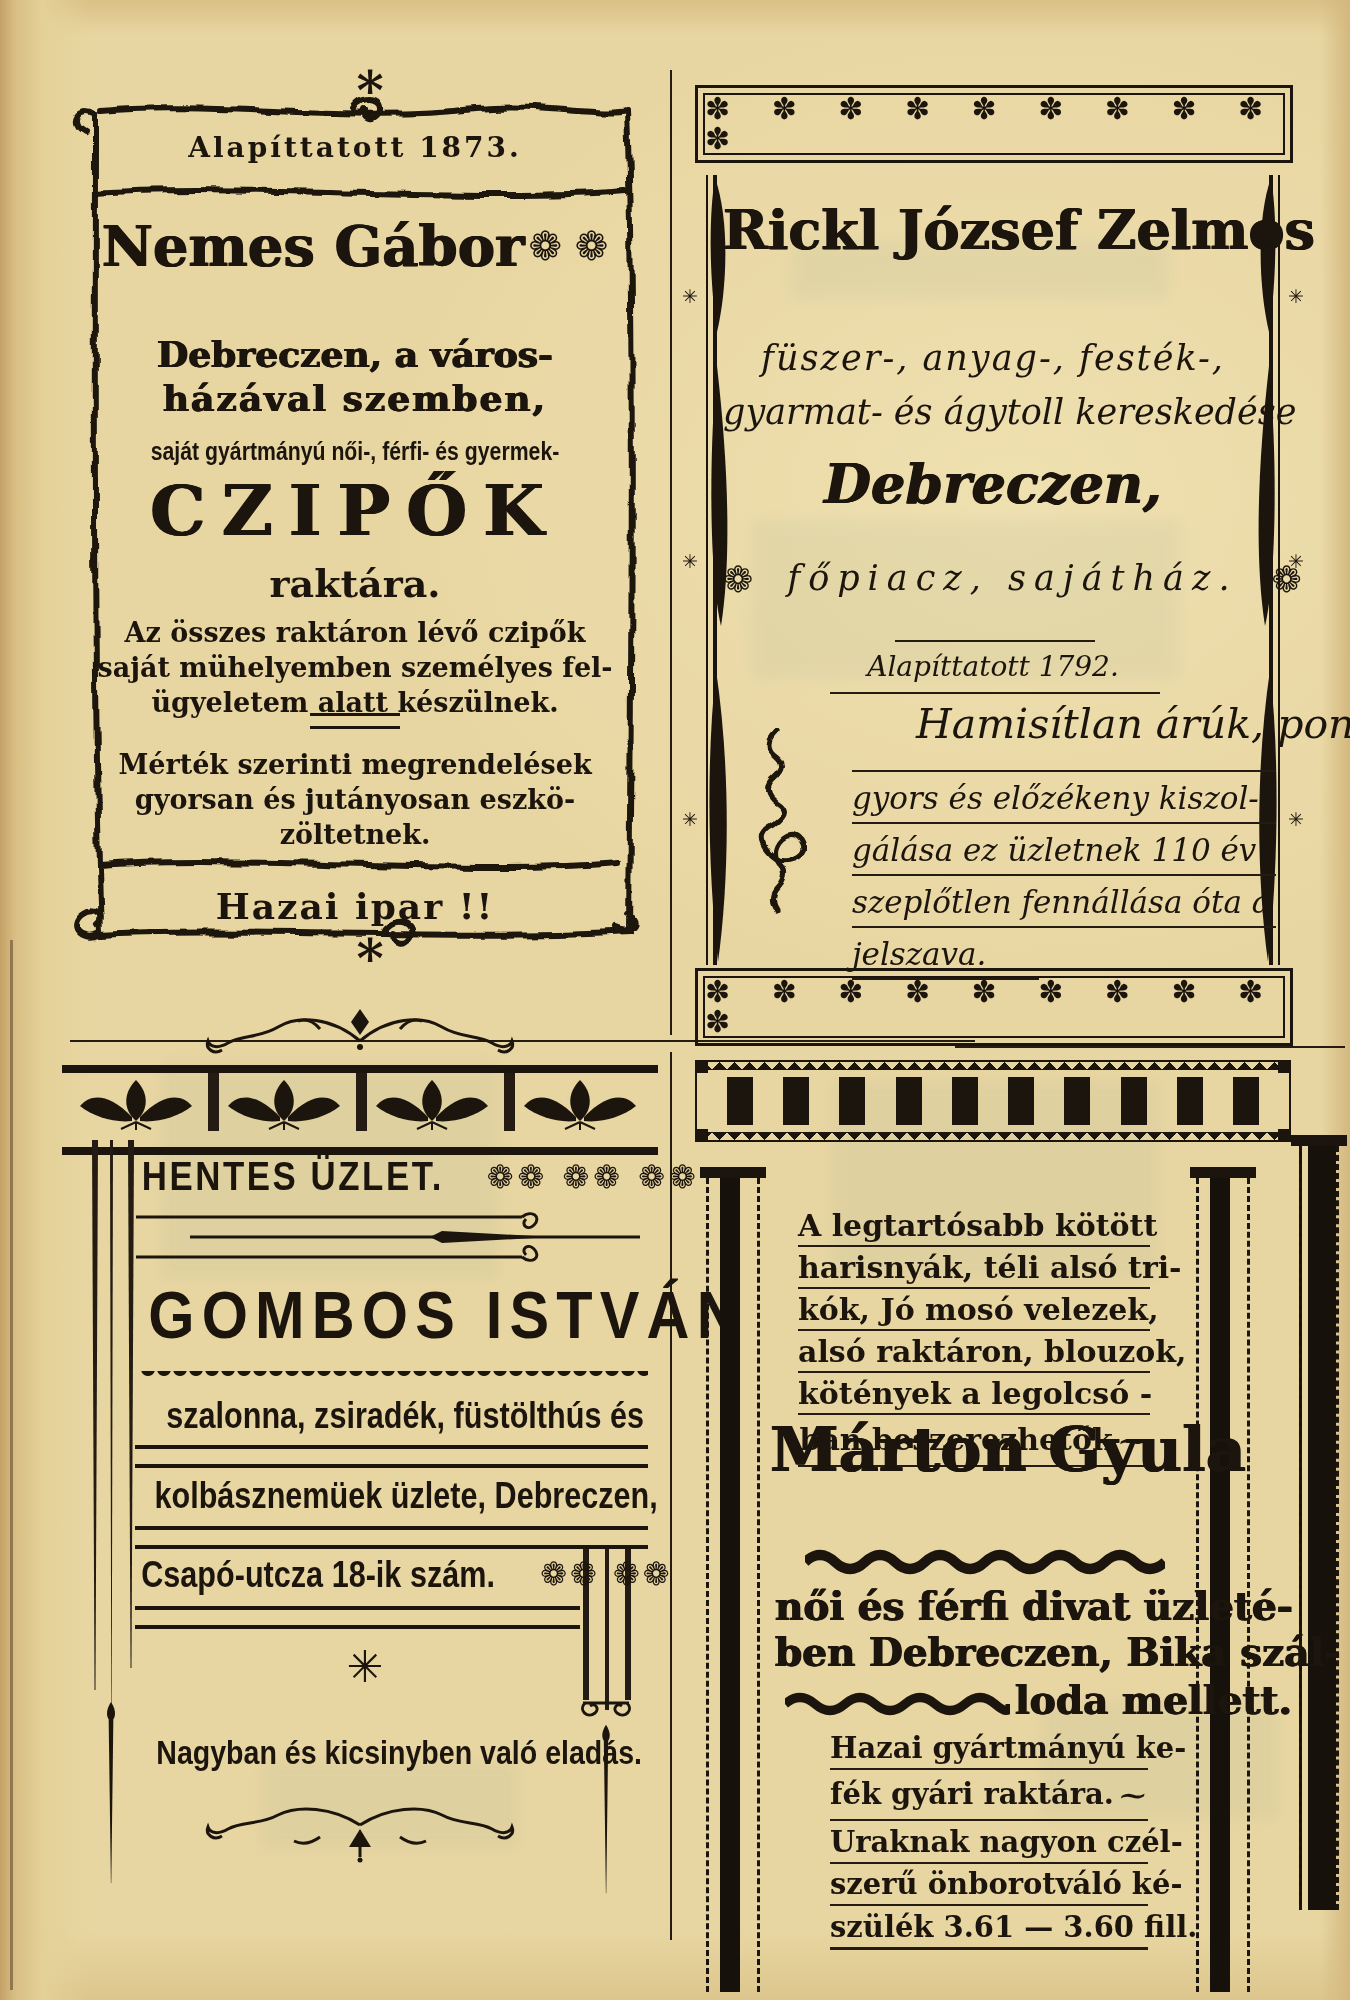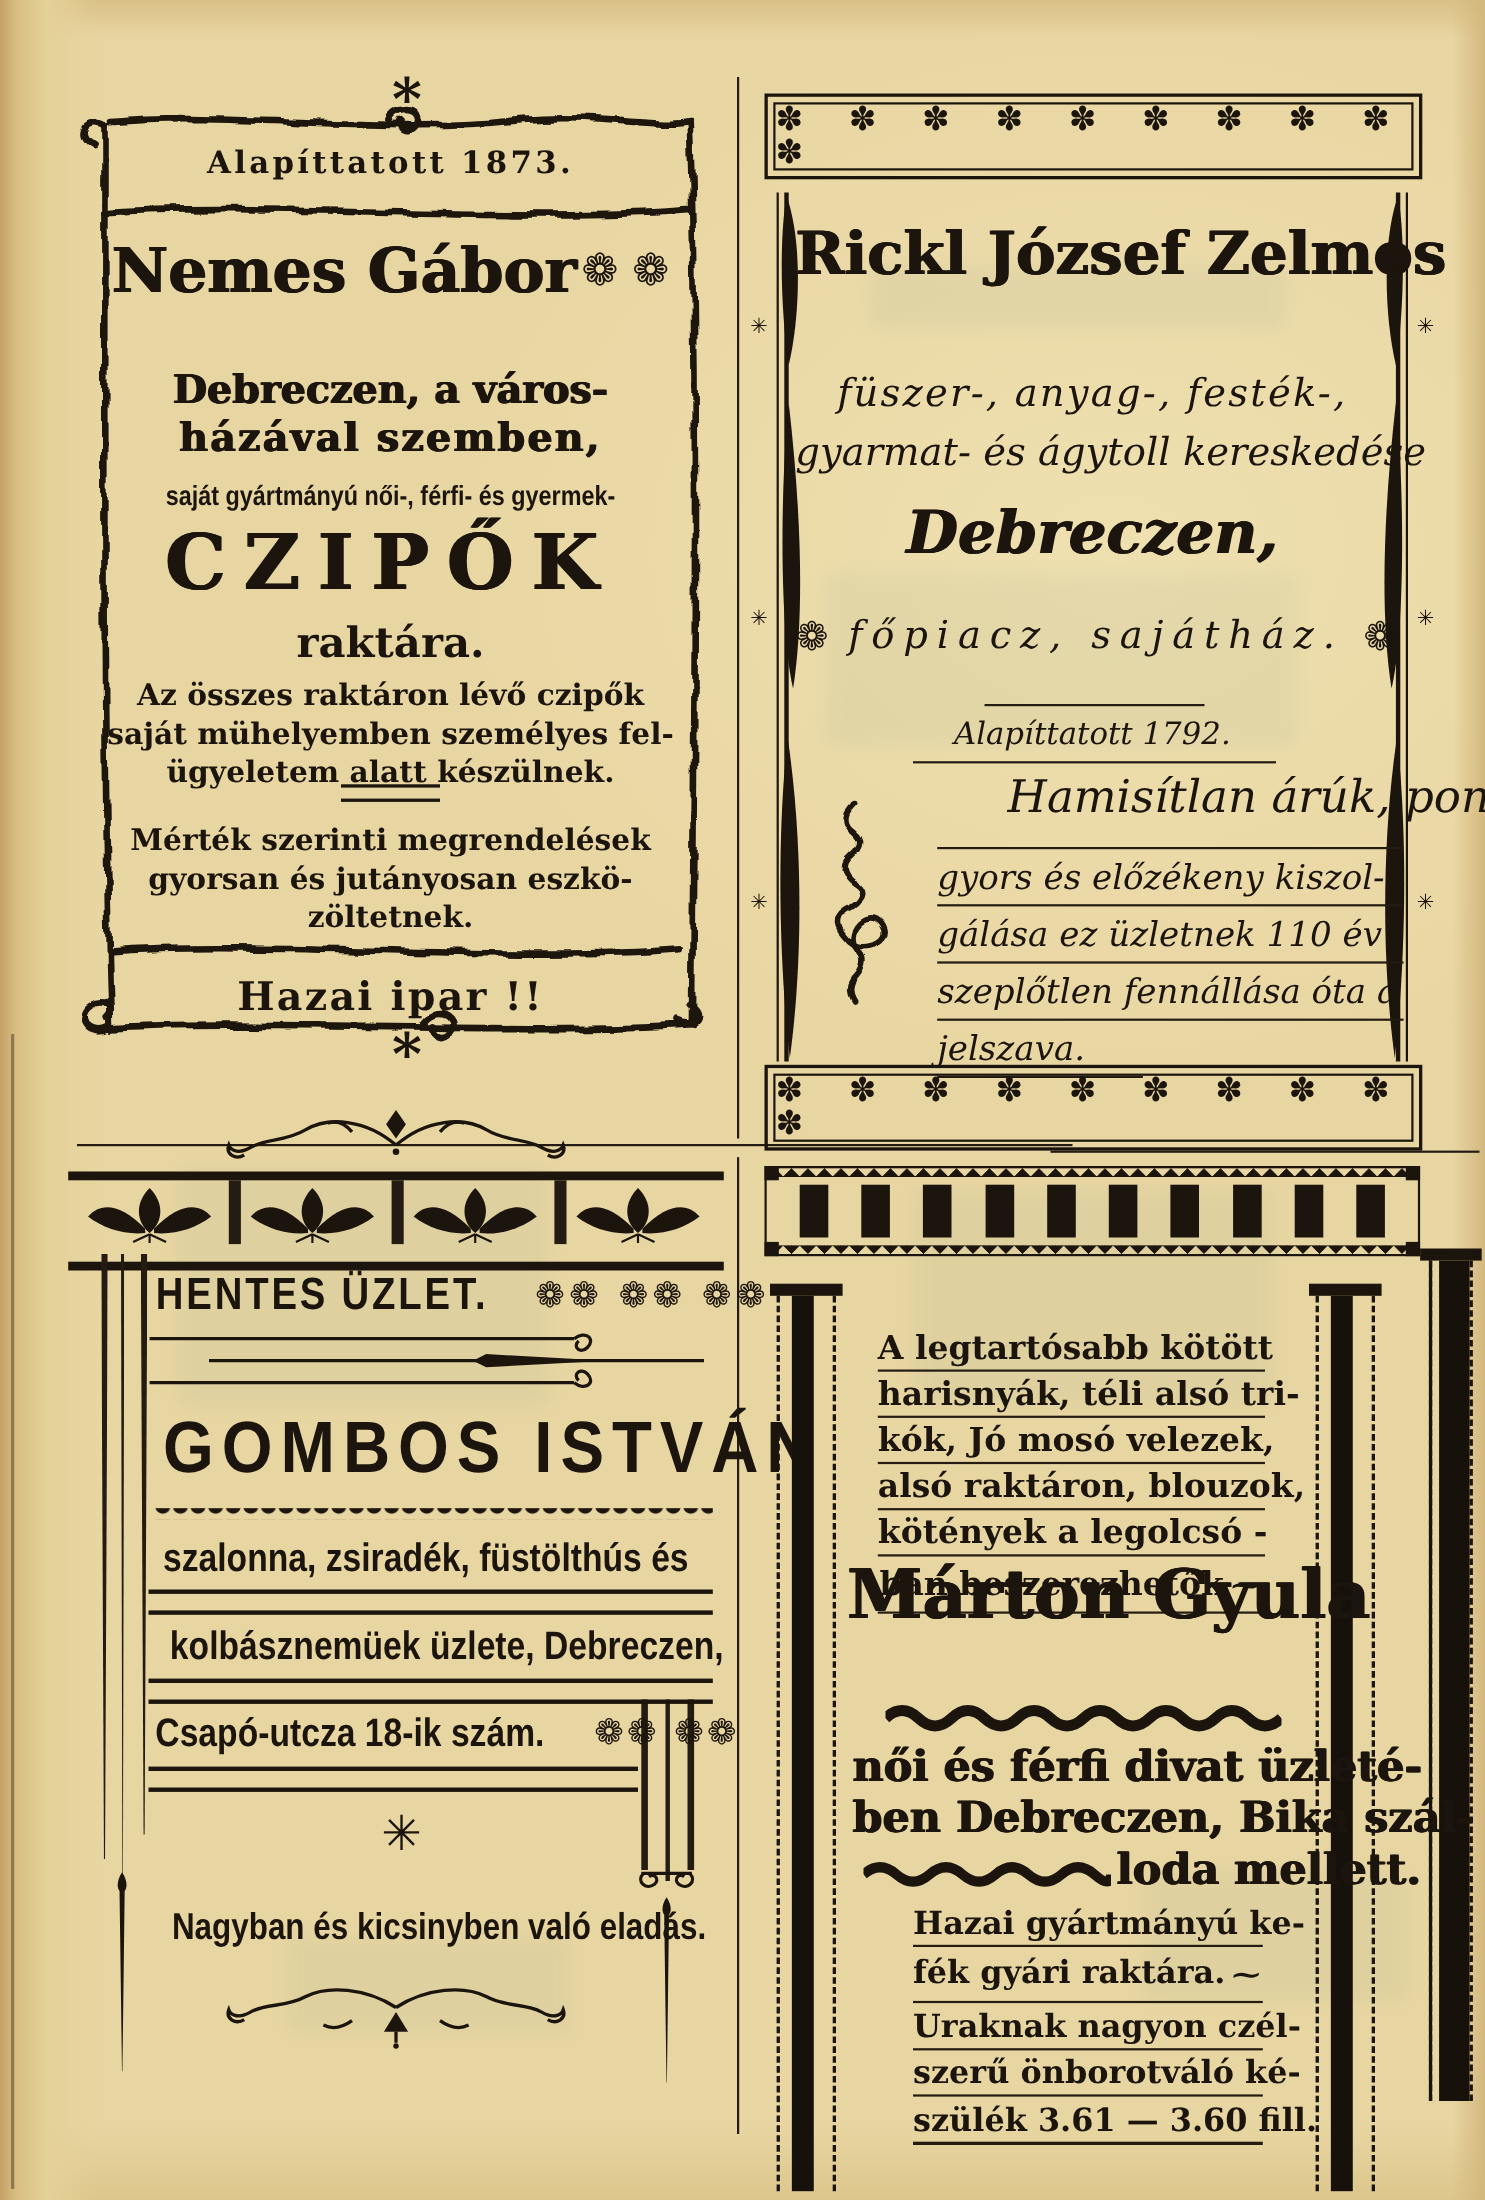--- a/index.html
+++ b/index.html
@@ -151,21 +151,21 @@
 
     <div class="abs ser b fat ctr nw" style="left:33px;top:118px;width:540px;font-size:54px">Rickl József Zelmos</div>
 
     <div class="abs ser it ctr nw" style="left:33px;top:258px;width:540px;font-size:35px;letter-spacing:2px">füszer-, anyag-, festék-,</div>
     <div class="abs ser it ctr nw" style="left:33px;top:312px;width:540px;font-size:35px">gyarmat- és ágytoll kereskedése</div>
 
     <div class="abs ser it b fat ctr nw" style="left:33px;top:372px;width:540px;font-size:54px">Debreczen,</div>
 
     <div class="abs ctr nw" style="left:33px;top:478px;width:540px">
       <span class="ser" style="font-size:36px;vertical-align:-2px">❁</span>
-      <span class="ser it" style="font-size:35px;letter-spacing:8px;margin:0 14px">főpiacz, sajátház.</span>
+      <span class="ser it" style="font-size:35px;letter-spacing:8px;margin:0 30px">főpiacz, sajátház.</span>
       <span class="ser" style="font-size:36px;vertical-align:-2px">❁</span>
     </div>
 
     <div class="abs hline" style="left:205px;top:560px;width:200px;height:2px"></div>
     <div class="abs ser it ctr nw" style="left:33px;top:570px;width:540px;font-size:28px">Alapíttatott 1792.</div>
     <div class="abs hline" style="left:140px;top:612px;width:330px;height:2px"></div>
 
     <svg class="abs" style="left:48px;top:648px" width="70" height="200" viewBox="0 0 70 200">
       <path class="inkline" stroke-width="5" stroke-linecap="round" filter="url(#sq)" d="M38,4 q-14,14 0,24 q12,10 -2,22 q-14,12 2,24 q16,10 -2,22 q-20,10 -6,26 q10,14 26,8 q14,-6 6,-18 q-8,-10 -18,-2 q-12,12 -2,26 q8,12 -2,24 q-10,10 -2,22"></path>
     </svg>
@@ -282,21 +282,21 @@
       </g>
       <path class="ink" d="M300,32 l12,-6 110,6 -110,6 Z"></path>
     </svg>
 
     <div class="abs san b ctr nw" style="left:60px;top:272px;width:510px">
       <span style="display:inline-block;transform:scaleX(.9);font-size:66px;letter-spacing:8px">GOMBOS ISTVÁN</span>
     </div>
 
     <div class="abs scallops" style="left:85px;top:366px;width:508px"></div>
 
-    <div class="abs san b ctr nw" style="left:51px;top:390px;width:520px">
+    <div class="abs san b ctr nw" style="left:69px;top:390px;width:520px">
       <span style="display:inline-block;transform:scaleX(.85);font-size:36px">szalonna, zsiradék, füstölthús és</span>
     </div>
     <div class="abs drule" style="left:80px;top:440px;width:513px"></div>
 
     <div class="abs san b ctr nw" style="left:55px;top:470px;width:520px">
       <span style="display:inline-block;transform:scaleX(.85);font-size:36px">kolbásznemüek üzlete, Debreczen,</span>
     </div>
     <div class="abs drule" style="left:80px;top:521px;width:513px"></div>
 
     <div class="abs ctr nw" style="left:55px;top:549px;width:490px">

